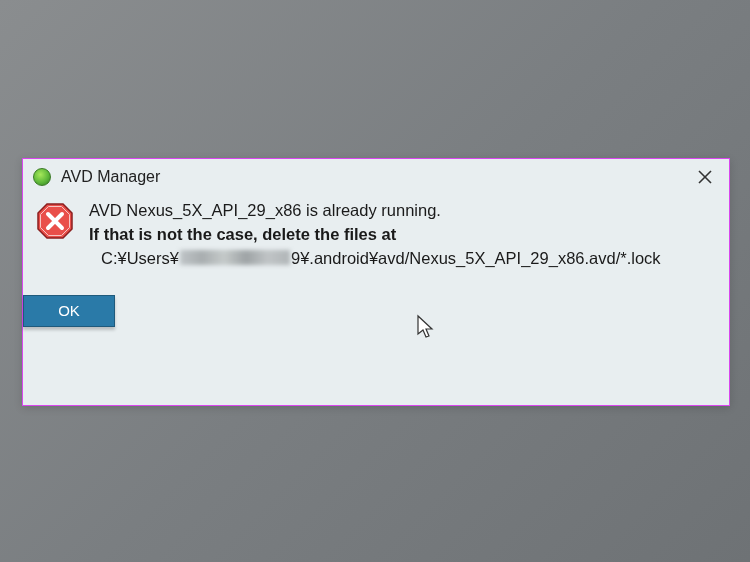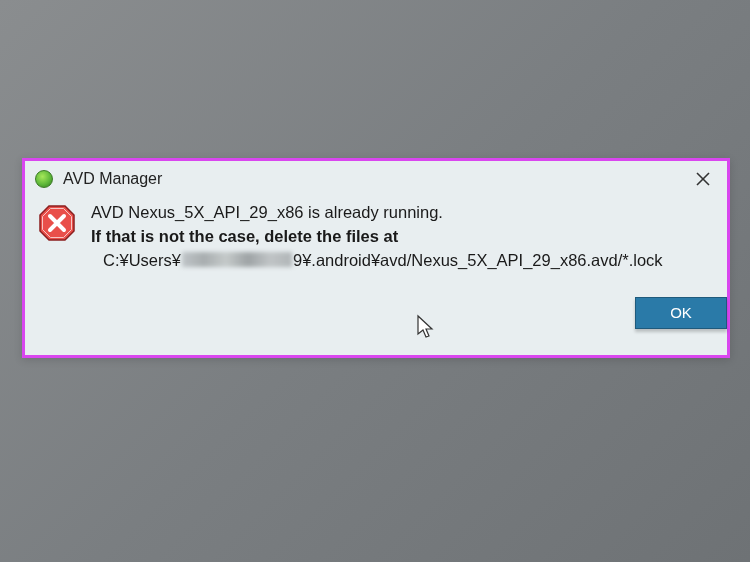--- a/index.html
+++ b/index.html
@@ -13,23 +13,23 @@
       background: linear-gradient(135deg, #8a8d8f 0%, #7a7e81 50%, #6e7275 100%);
       font-family: "Segoe UI", Tahoma, Geneva, sans-serif;
       position: relative;
       overflow: hidden;
     }
     .dialog {
       position: absolute;
       left: 22px;
       top: 158px;
       width: 708px;
-      height: 200px;
+      height: 248px;
       background: #e8eef0;
-      border: 3px solid #d946ef;
+      border: 1px solid #d946ef;
       box-shadow: 0 2px 8px rgba(0,0,0,0.15);
     }
     .titlebar {
       height: 36px;
       display: flex;
       align-items: center;
       padding: 0 10px;
       position: relative;
     }
     .app-icon {
@@ -95,21 +95,21 @@
       width: 110px;
       height: 15px;
       vertical-align: middle;
       background: linear-gradient(90deg, #bfc4c7 0%, #a8adaf 20%, #c5caca 40%, #9ea3a5 60%, #c0c4c6 80%, #b0b5b7 100%);
       filter: blur(2px);
       margin: 0 1px;
       transform: translateY(-2px);
     }
     .button-row {
       display: flex;
-      justify-content: flex-end;
+      justify-content: flex-start;
       margin-top: 24px;
     }
     .ok-btn {
       min-width: 92px;
       height: 32px;
       background: #2a7aa8;
       color: #fff;
       border: 1px solid #1f5a7c;
       font-size: 15px;
       cursor: pointer;

